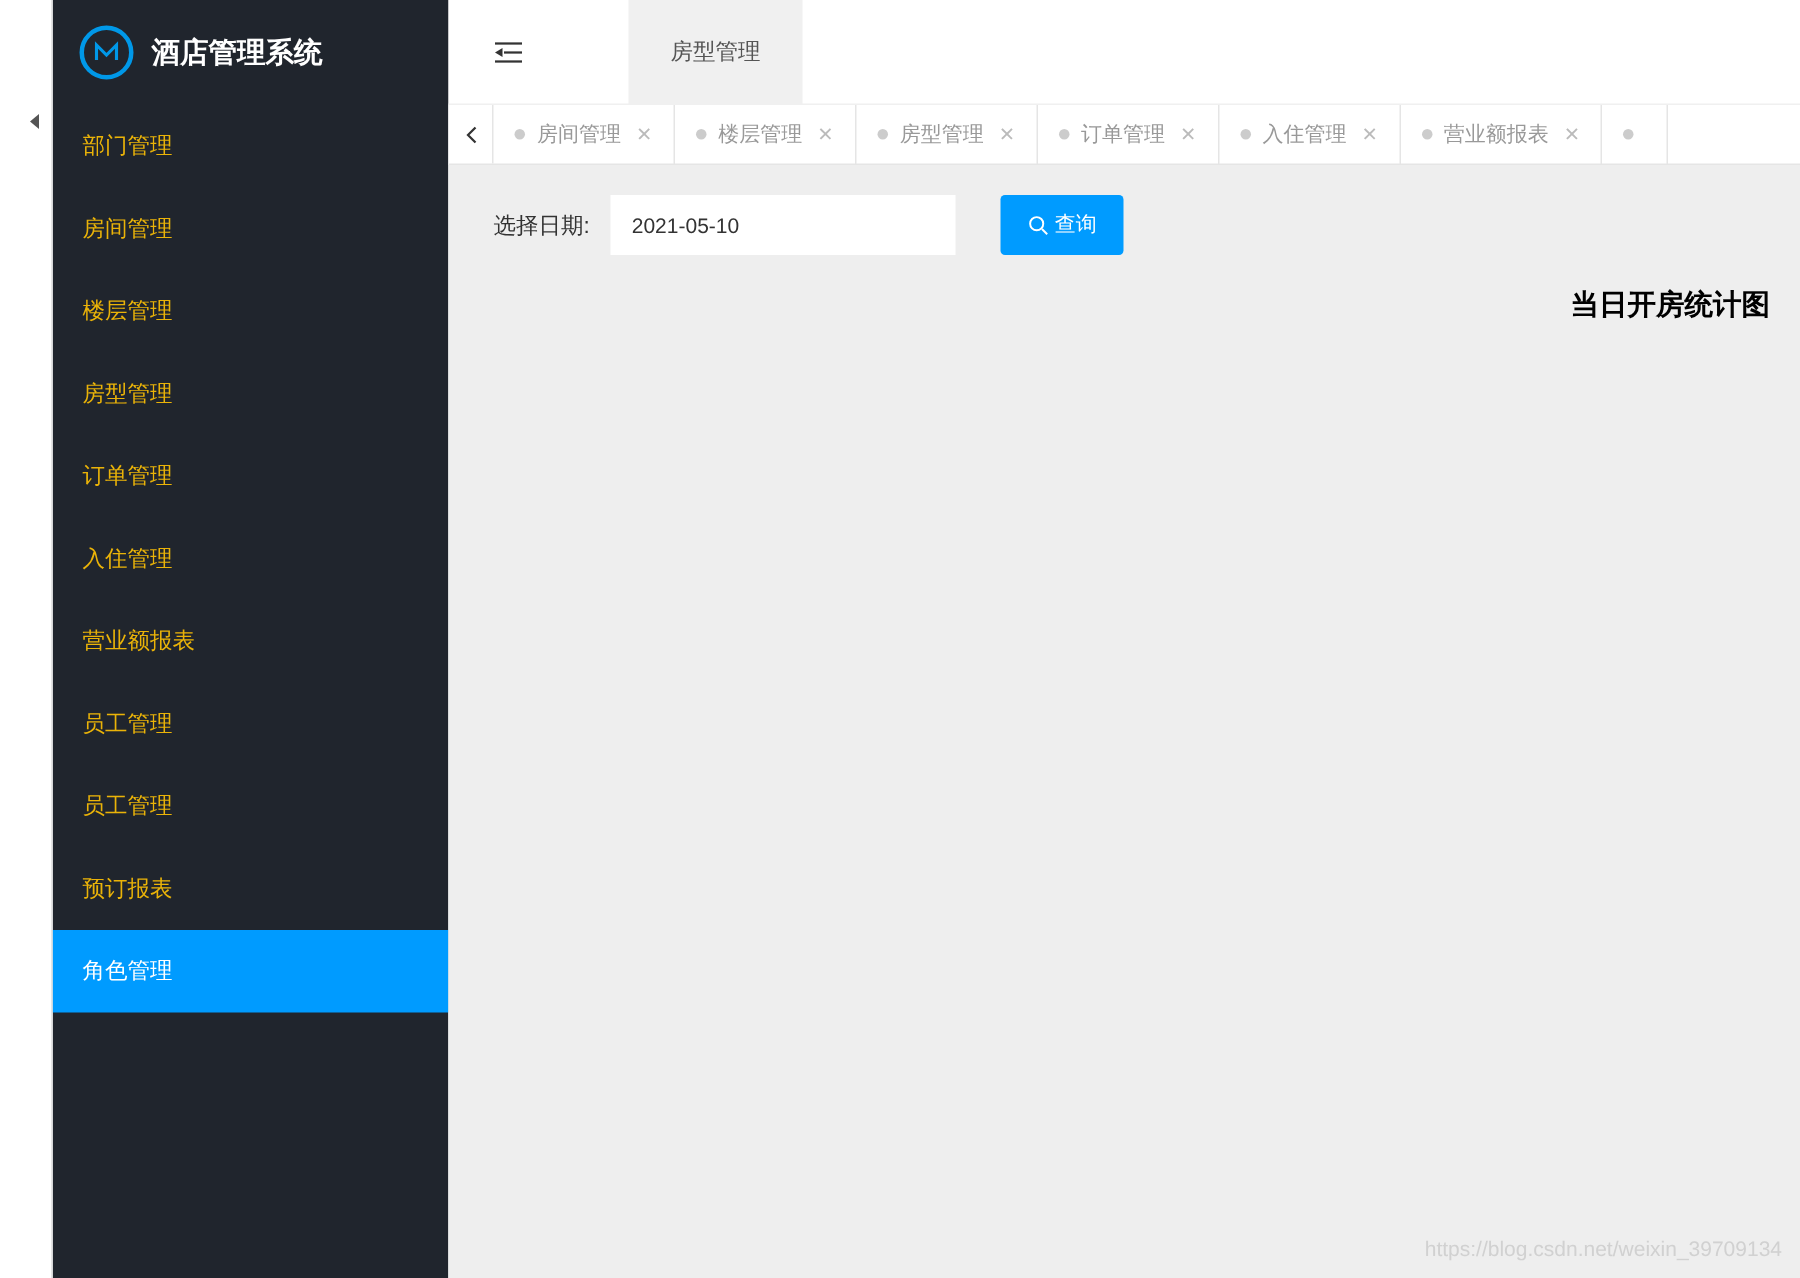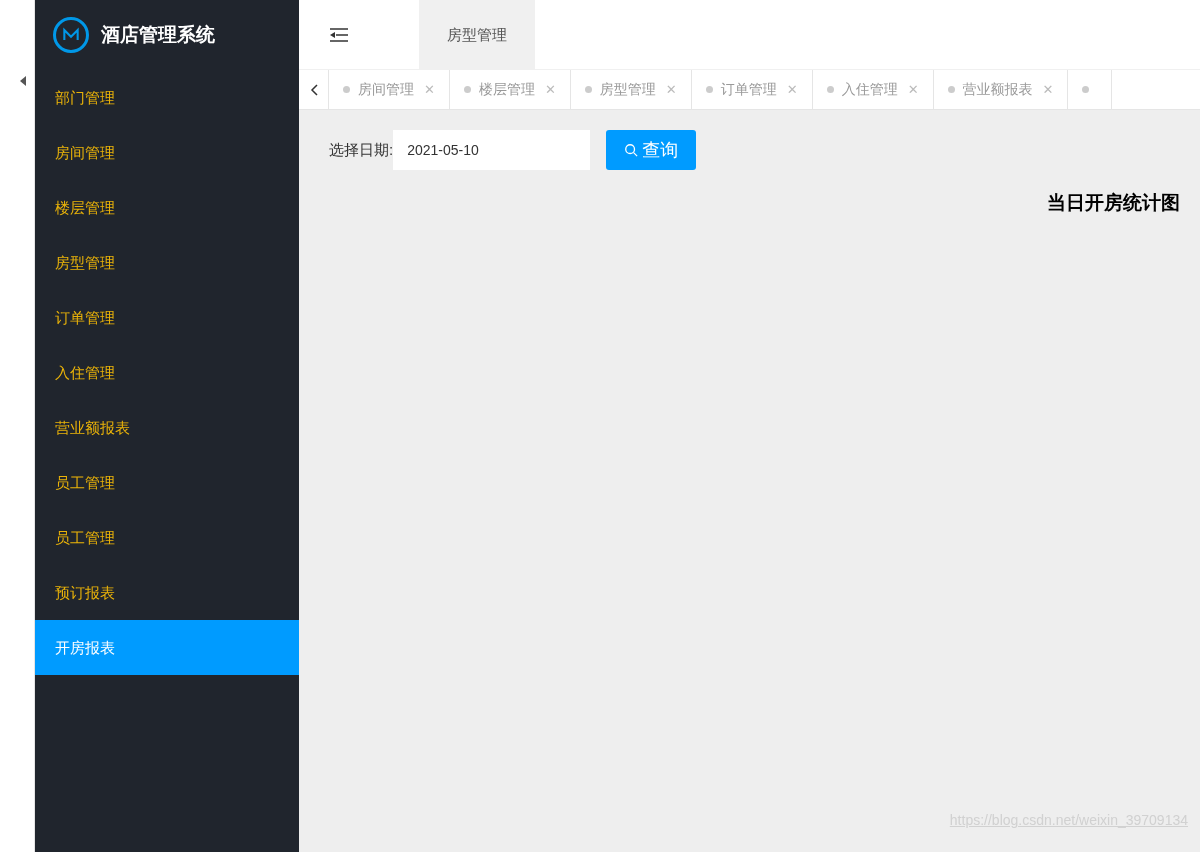--- a/index.html
+++ b/index.html
@@ -171,70 +171,70 @@
     .content {
       flex: 1;
       background: #eeeeee;
       padding: 20px 30px;
       position: relative;
       overflow: hidden;
     }
     .filter-row {
       display: flex;
       align-items: center;
+      gap: 14px;
       margin-bottom: 30px;
     }
     .filter-label {
       color: #333;
       font-size: 15px;
     }
     .date-input {
       height: 40px;
-      width: 197px;
+      width: 230px;
       padding: 0 14px;
       border: none;
       background: #fff;
       font-size: 14px;
       color: #333;
       outline: none;
     }
     .search-btn {
       height: 40px;
       padding: 0 18px;
       background: #009bff;
       color: #fff;
       border: none;
       border-radius: 3px;
-      font-size: 18px;
+      font-size: 14px;
       cursor: pointer;
       display: flex;
       align-items: center;
       margin-left: 16px;
     }
     .search-btn svg {
       width: 14px;
       height: 14px;
       margin-right: 4px;
     }
     .chart-title {
       position: absolute;
       right: 20px;
       top: 80px;
       font-size: 19px;
       font-weight: bold;
       color: #000000;
     }
     .watermark {
       position: absolute;
-      bottom: 24px;
+      bottom: 12px;
       right: 12px;
       color: rgba(180,180,180,0.5);
       font-size: 14px;
       font-family: Arial, sans-serif;
-      text-decoration: underline;
     }
   </style>
 </head>
 <body>
 
 <div class="layout">
   <div class="left-gutter">
     <div class="left-gutter-arrow"></div>
   </div>
 
@@ -251,21 +251,21 @@
       <li class="sidebar-item"><span>部门管理</span></li>
       <li class="sidebar-item"><span>房间管理</span></li>
       <li class="sidebar-item"><span>楼层管理</span></li>
       <li class="sidebar-item"><span>房型管理</span></li>
       <li class="sidebar-item"><span>订单管理</span></li>
       <li class="sidebar-item"><span>入住管理</span></li>
       <li class="sidebar-item"><span>营业额报表</span></li>
       <li class="sidebar-item"><span>员工管理</span></li>
       <li class="sidebar-item"><span>员工管理</span></li>
       <li class="sidebar-item"><span>预订报表</span></li>
-      <li class="sidebar-item active"><span>开房报表</span></li>
+      <li class="sidebar-item active"><span>角色管理</span></li>
     </ul>
   </aside>
 
   <main class="main">
     <div class="topbar">
       <div class="collapse-btn">
         <svg width="18" height="14" viewBox="0 0 18 14">
           <line x1="0" y1="1" x2="18" y2="1" stroke="#333" stroke-width="1.5"></line>
           <line x1="6" y1="7" x2="18" y2="7" stroke="#333" stroke-width="1.5"></line>
           <line x1="0" y1="13" x2="18" y2="13" stroke="#333" stroke-width="1.5"></line>

